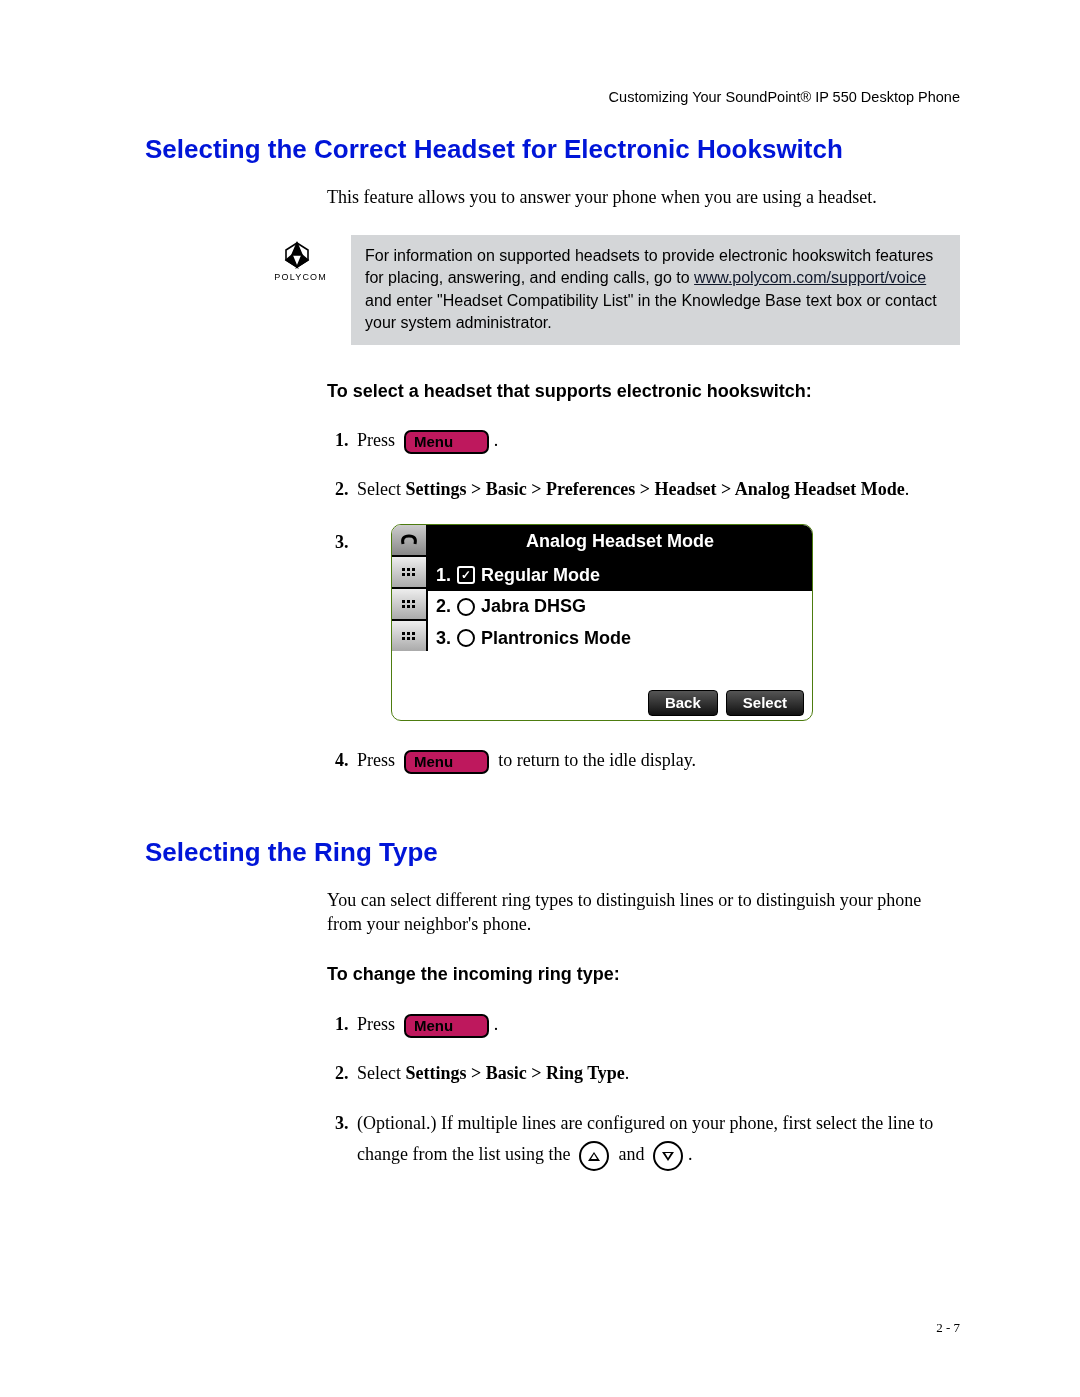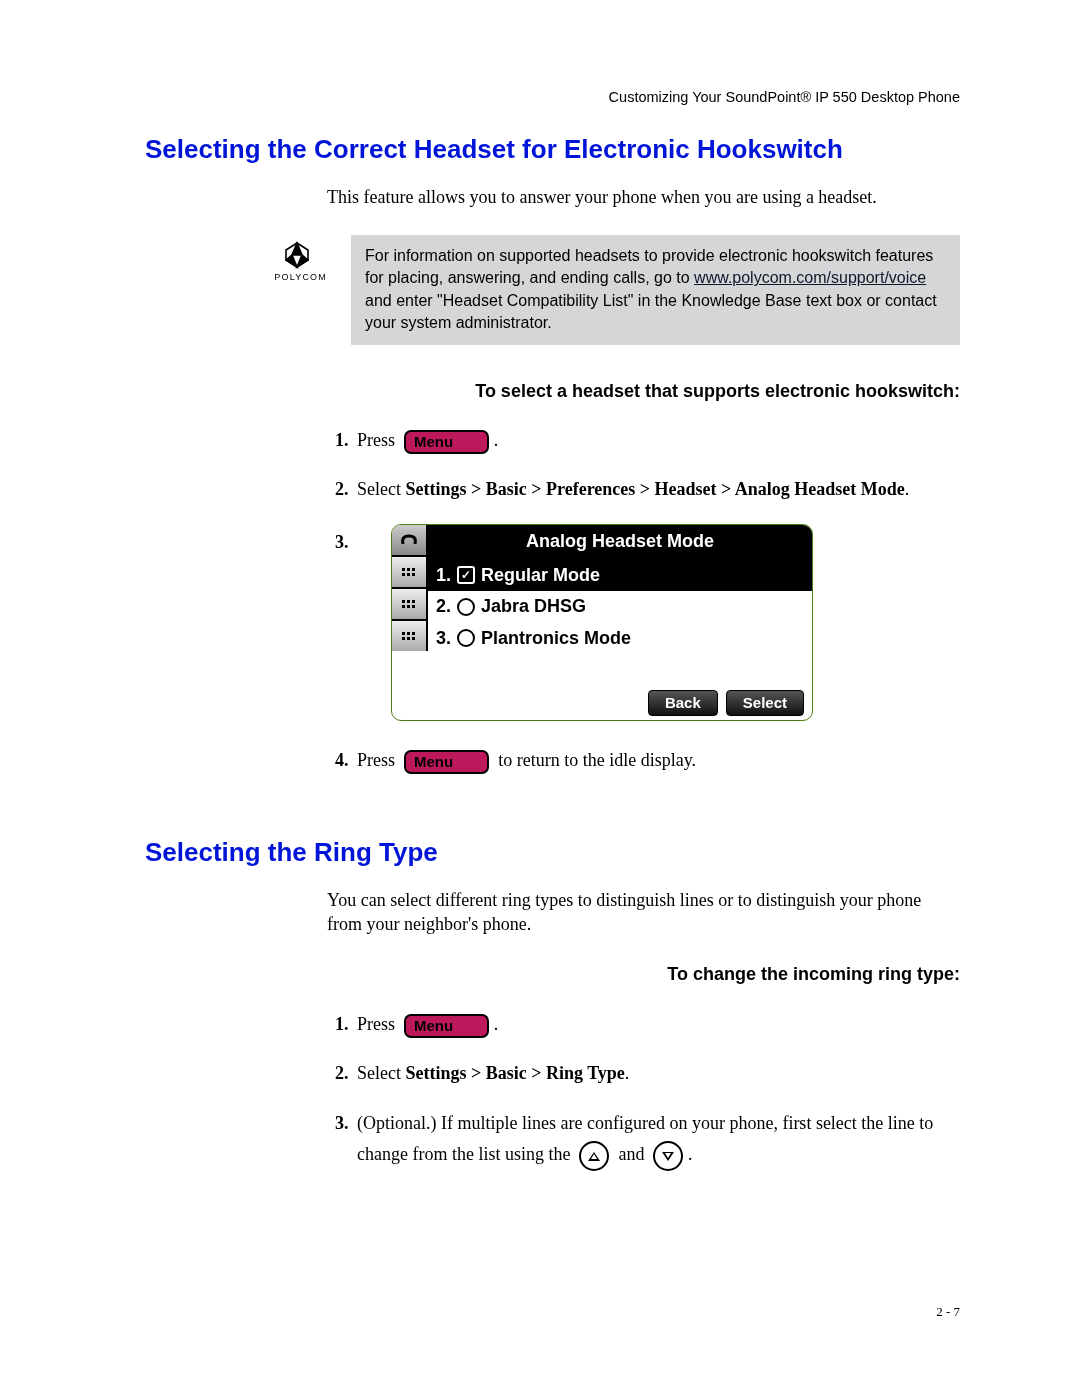--- a/index.html
+++ b/index.html
@@ -61,21 +61,20 @@
     line-height: 1.4;
     padding: 10px 14px;
     flex: 1;
   }
   .note-box .note-link { color: #0f172a; text-decoration: underline; }
   .sub-head {
     font-family: "Century Gothic", Futura, "Avant Garde", Arial, sans-serif;
     font-weight: bold;
     font-size: 18px;
     margin: 0 0 22px 0;
-    text-align: right;
   }
   ol.steps {
     margin: 0;
     padding-left: 26px;
   }
   ol.steps > li {
     font-family: Georgia, serif;
     font-size: 18px;
     margin-bottom: 18px;
     padding-left: 4px;
@@ -186,21 +185,21 @@
   .ps-softkey {
     background: linear-gradient(#555,#111);
     color:#fff; font-weight:bold;
     padding: 2px 16px;
     border-radius: 4px;
     font-size: 15px;
     border: 1px solid #000;
   }
   .page-num {
     position: absolute;
-    bottom: 76px;
+    bottom: 60px;
     right: 120px;
     font-size: 13px;
   }
   .spacer-block { height: 40px; }
 </style>
 </head>
 <body>
 
 <div class="header-line">Customizing Your SoundPoint® IP 550 Desktop Phone</div>
 

